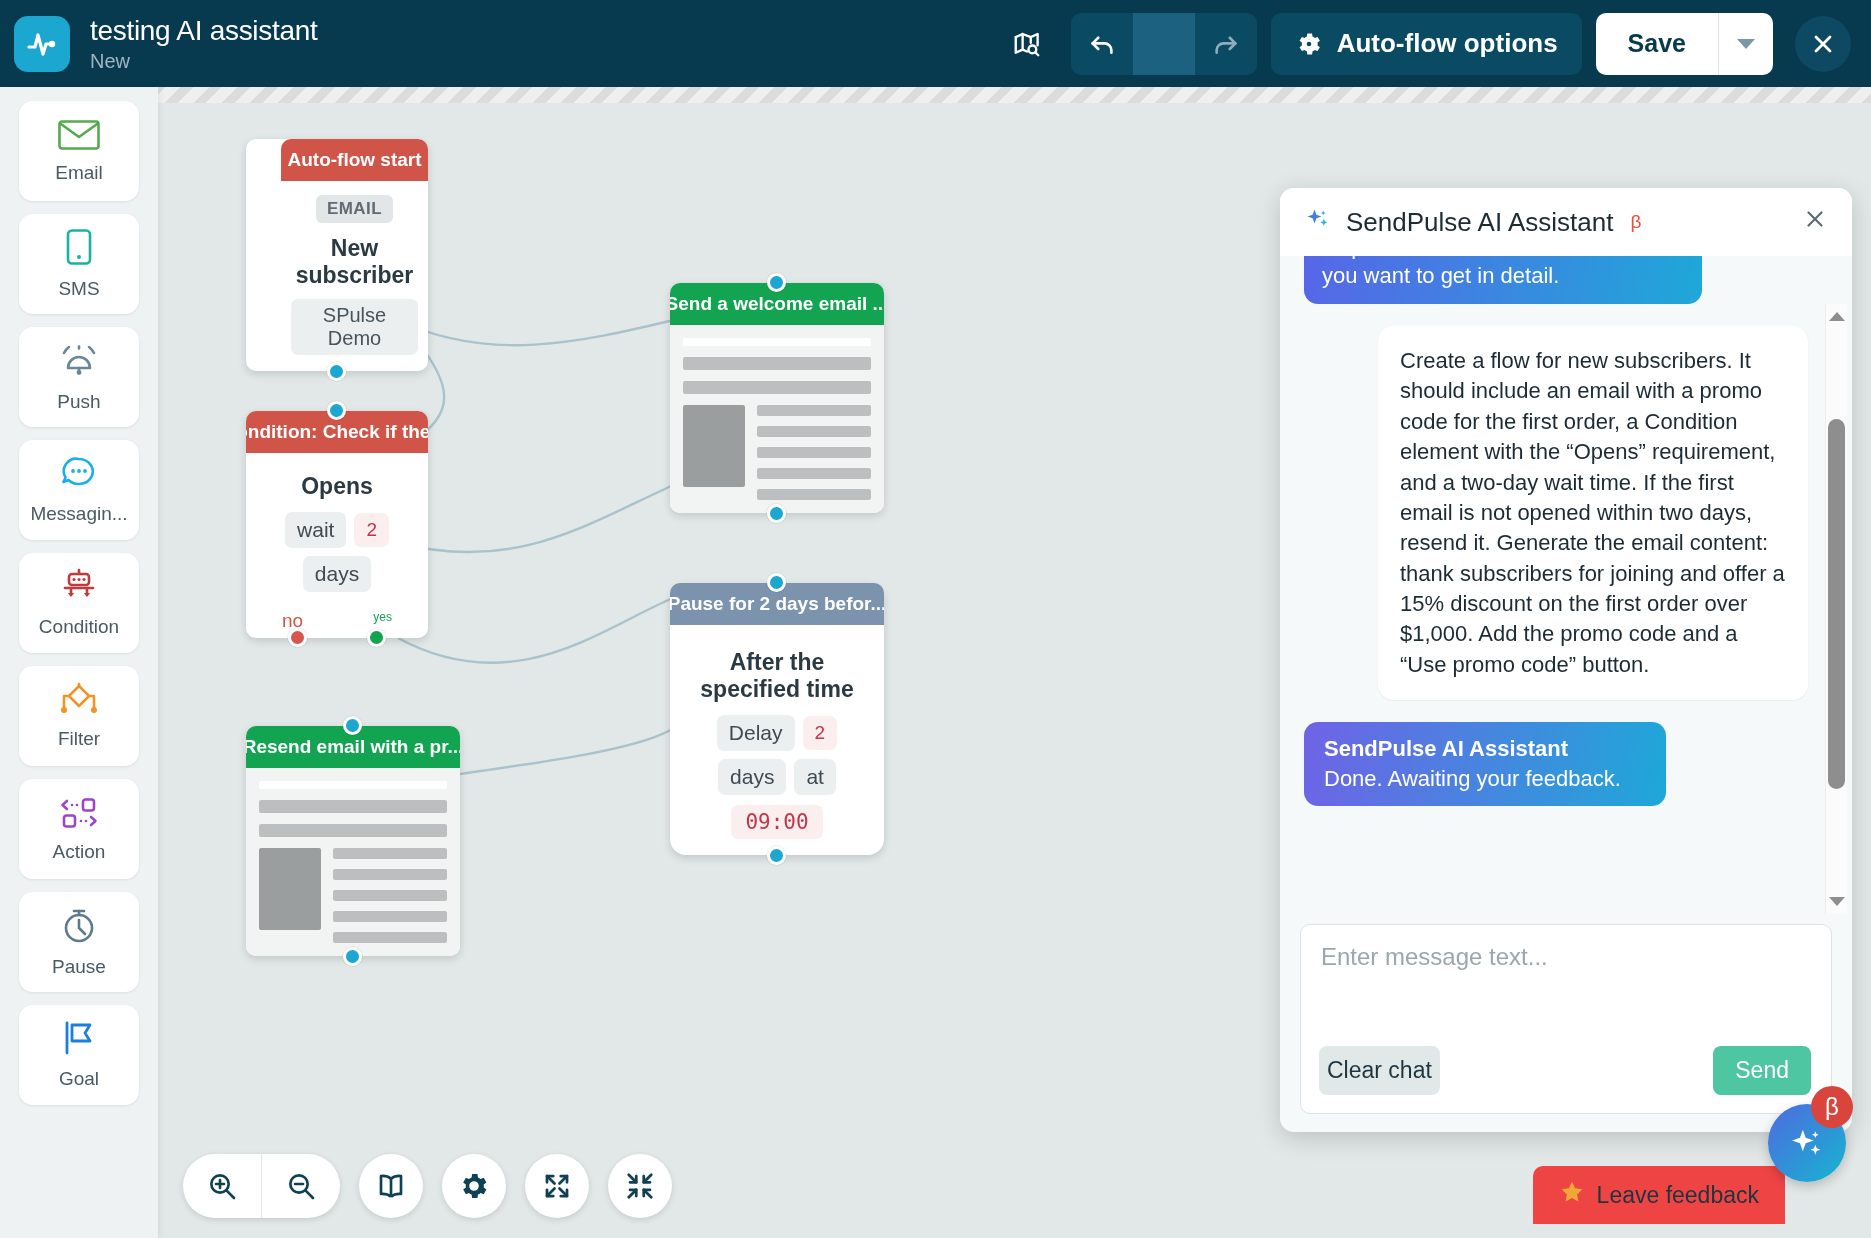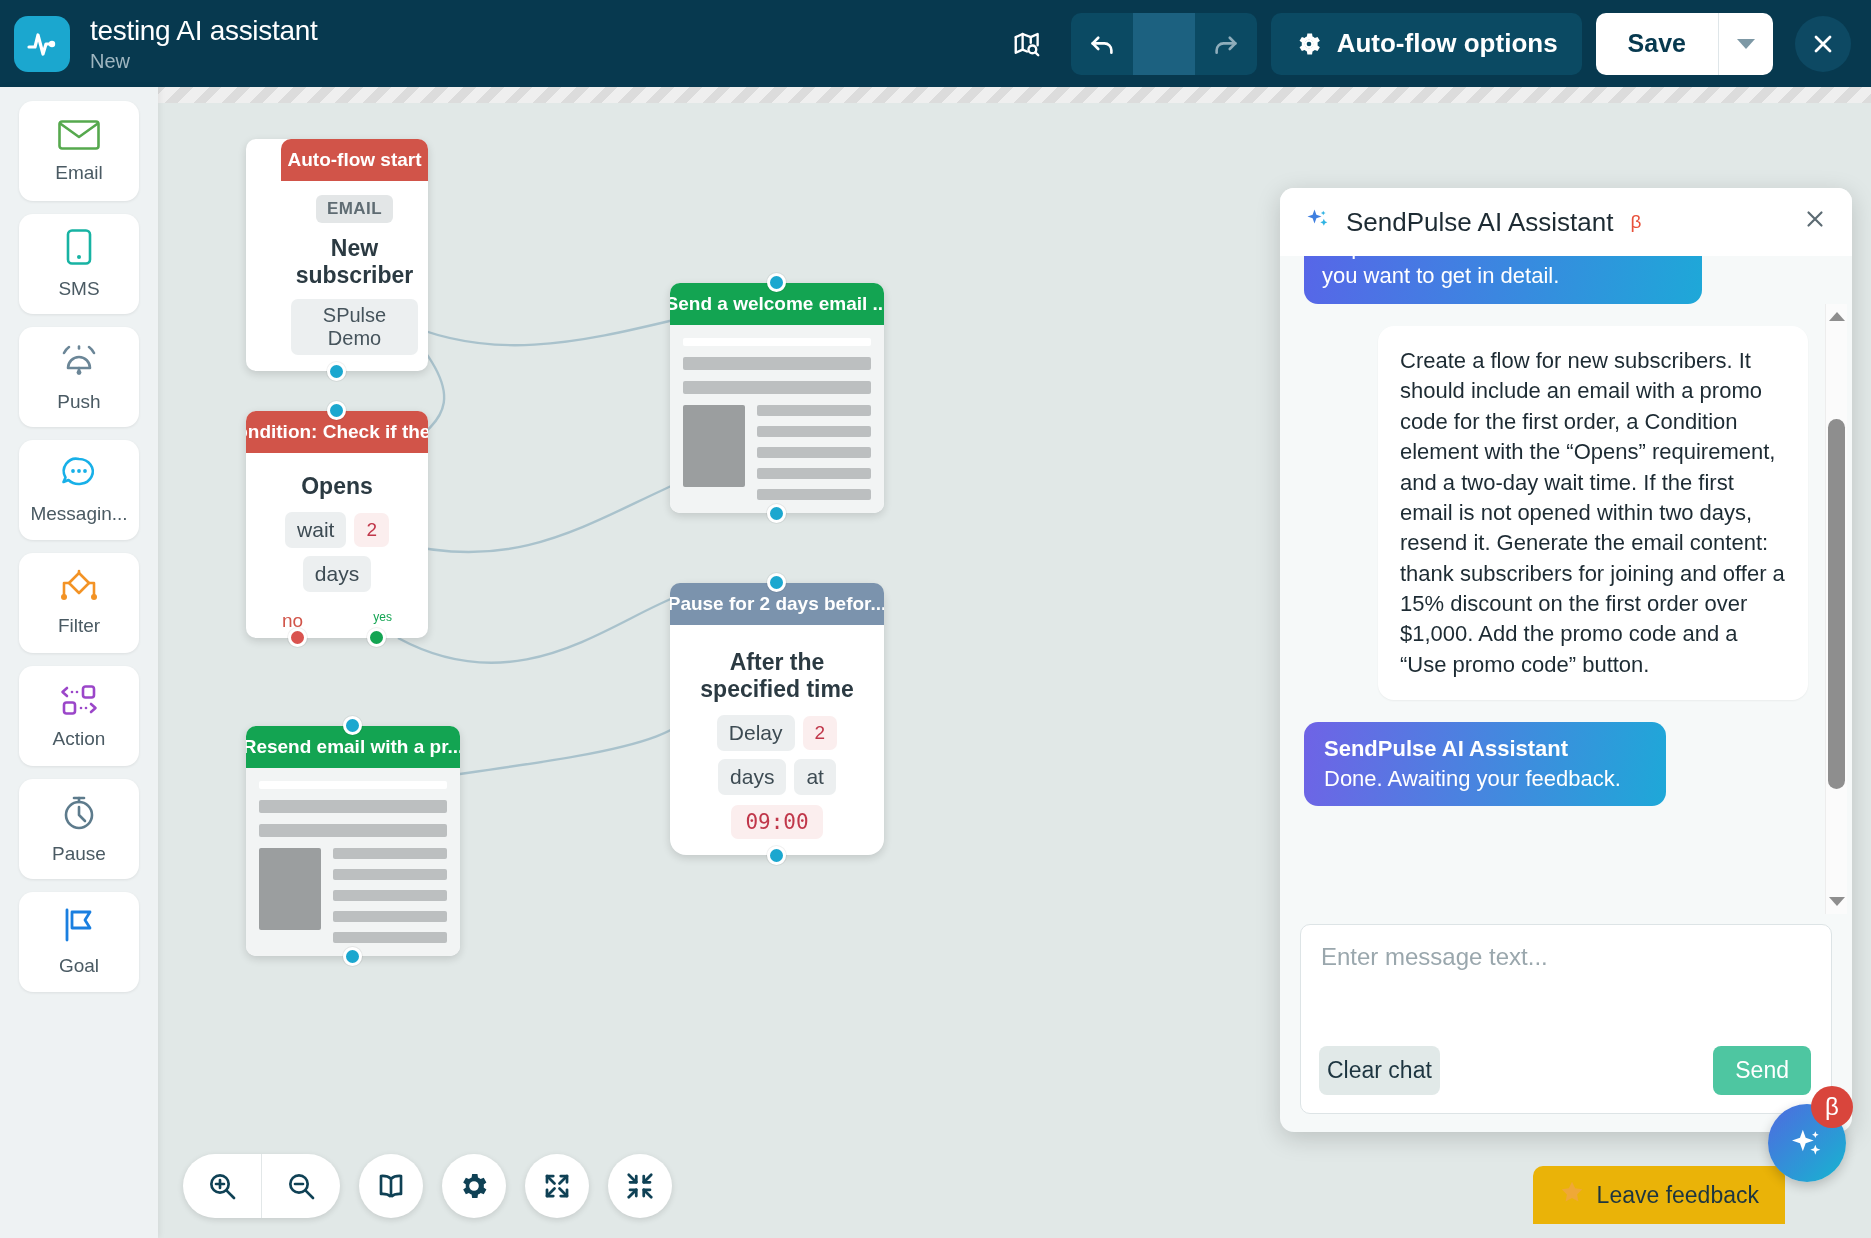--- a/index.html
+++ b/index.html
@@ -249,21 +249,21 @@
   .resize-grip {
     position: absolute; right: 4px; bottom: 3px;
     width: 12px; height: 12px; cursor: nwse-resize;
     border-right: 2px solid #c2cdd1; border-bottom: 2px solid #c2cdd1;
     transform: skewX(-0deg);
   }
 
   
   .feedback {
     position: absolute; right: 86px; bottom: 14px;
-    background: #eab308; border-radius: 10px 10px 0 0;
+    background: #ef4444; border-radius: 10px 10px 0 0;
     padding: 13px 26px; display: flex; align-items: center; gap: 12px;
     font-size: 23px; color: #1d3540; cursor: pointer; z-index: 11;
   }
   .fab {
     position: absolute; right: 25px; bottom: 56px;
     width: 78px; height: 78px; border-radius: 50%;
     background: linear-gradient(135deg, #4f6ae0 0%, #16b5d0 100%);
     display: flex; align-items: center; justify-content: center;
     cursor: pointer; z-index: 12;
     box-shadow: 0 4px 12px rgba(0,0,0,0.2);
@@ -488,20 +488,36 @@
       <svg width="42" height="38" viewBox="0 0 42 38" fill="none" stroke="#18b0e8" stroke-width="2.6">
         <path d="M21 4 a14 12.5 0 1 1 -10.5 21 L5.5 27 L7.5 22.5 A12.5 12.5 0 0 1 21 4z" stroke-linejoin="round"></path>
         <circle cx="15" cy="16" r="1.9" fill="#18b0e8" stroke="none"></circle>
         <circle cx="21" cy="16" r="1.9" fill="#18b0e8" stroke="none"></circle>
         <circle cx="27" cy="16" r="1.9" fill="#18b0e8" stroke="none"></circle>
       </svg>
     </span>
     <span class="side-label">Messagin...</span>
   </div>
 
+  <div class="side-item">
+    <span>
+      <svg width="44" height="38" viewBox="0 0 44 38" fill="none" stroke="#c4393c" stroke-width="2.6" stroke-linecap="round" stroke-linejoin="round">
+        <rect x="12" y="6" width="20" height="11" rx="3"></rect>
+        <path d="M22 2 v4"></path>
+        <circle cx="17" cy="11.5" r="1.6" fill="#c4393c" stroke="none"></circle>
+        <circle cx="22" cy="11.5" r="1.6" fill="#c4393c" stroke="none"></circle>
+        <circle cx="27" cy="11.5" r="1.6" fill="#c4393c" stroke="none"></circle>
+        <path d="M8 20 h28"></path>
+        <path d="M14 20 v5 M30 20 v5"></path>
+        <path d="M14 29 l-3.2 -4 h6.4 z" fill="#c4393c" stroke="none"></path>
+        <path d="M30 29 l-3.2 -4 h6.4 z" fill="#c4393c" stroke="none"></path>
+      </svg>
+    </span>
+    <span class="side-label">Condition</span>
+  </div>
 
   <div class="side-item">
     <span>
       <svg width="46" height="36" viewBox="0 0 46 36" fill="none" stroke="#f39325" stroke-width="2.6" stroke-linecap="round" stroke-linejoin="round">
         <path d="M23 4 L33 14 L23 24 L13 14 z"></path>
         <path d="M23 4 v-2"></path>
         <path d="M13 14 H8 v12"></path>
         <path d="M33 14 H38 v12"></path>
         <circle cx="8" cy="28" r="3" fill="#f39325" stroke="none"></circle>
         <circle cx="38" cy="28" r="3" fill="#f39325" stroke="none"></circle>

